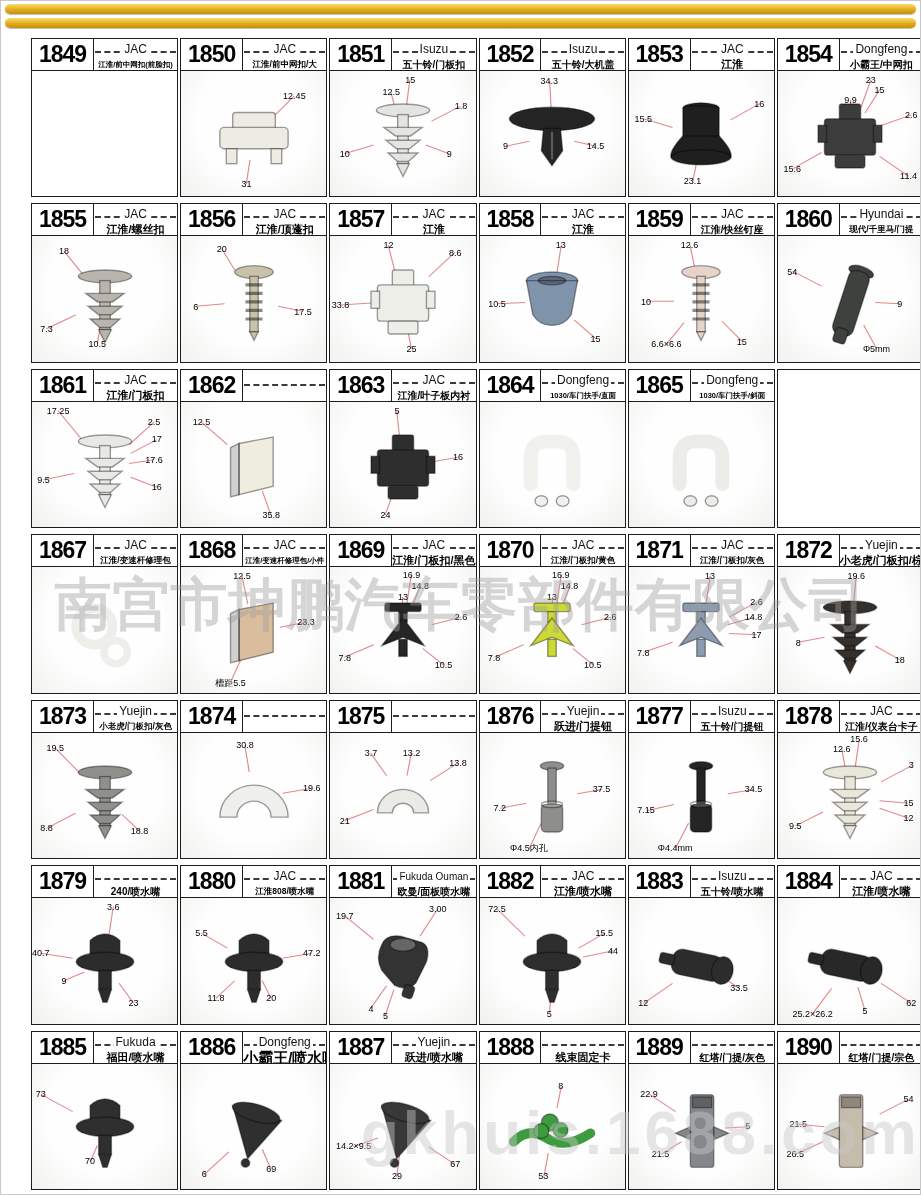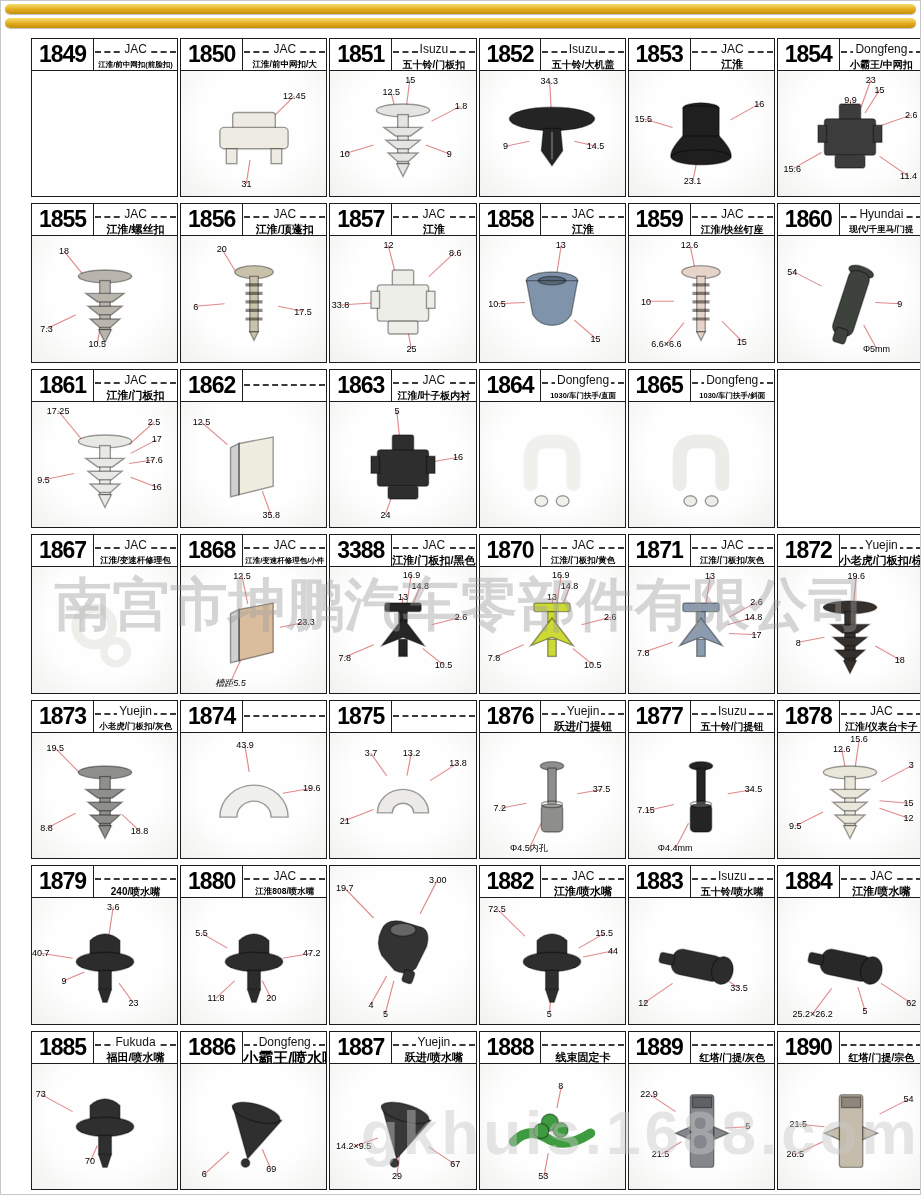--- a/index.html
+++ b/index.html
@@ -590,26 +590,26 @@
             </g>
           </svg>
       <svg class="shape-svg" viewBox="0 0 100 90">
             <g fill="#d9bd9d" stroke="rgba(0,0,0,.38)" stroke-width="1.3">
               <polygon points="36,22 68,16 68,62 36,70"></polygon>
               <polygon points="28,26 36,22 36,70 28,72" fill="rgba(0,0,0,.18)"></polygon>
             </g>
           </svg>
     <span class="dim" style="left: 42%; top: 7%;">12.5</span>
           <span class="dim" style="left: 86%; top: 44%;">23.3</span>
-          <span class="dim" style="left: 34%; top: 92%; font-style: italic;">槽距5.5</span>
-        </div>
-  </div>
-      <div class="cell">
-    <div class="hdr">
-      <div class="num">3388</div>
+          <span class="dim" style="left: 34%; top: 92%;">槽距5.5</span>
+        </div>
+  </div>
+      <div class="cell">
+    <div class="hdr">
+      <div class="num">1869</div>
       <div class="hdr-text">
         <div class="dash"></div>
         <div class="brand">JAC</div>
         <div class="desc" style="font-size: 11px;">江淮/门板扣/黑色</div>
       </div>
     </div>
     <div class="prod">
       <svg class="leader-svg" viewBox="0 0 100 100" preserveAspectRatio="none">
             <g stroke="#e08a8a" stroke-width="0.8" fill="none">
               <line x1="56" y1="6" x2="53" y2="29"></line>
@@ -784,21 +784,21 @@
             <g stroke="#e08a8a" stroke-width="0.8" fill="none">
               <line x1="44" y1="10" x2="47" y2="31"></line>
               <line x1="90" y1="44" x2="70" y2="48"></line>
             </g>
           </svg>
       <svg class="shape-svg" viewBox="0 0 100 90">
             <g fill="#efefeb" stroke="rgba(0,0,0,.38)" stroke-width="1.3">
               <path d="M18 62 A32 30 0 0 1 82 62 L66 62 A16 15 0 0 0 34 62 Z"></path>
             </g>
           </svg>
-    <span class="dim" style="left: 44%; top: 10%;">43.9</span>
+    <span class="dim" style="left: 44%; top: 10%;">30.8</span>
           <span class="dim" style="left: 90%; top: 44%;">19.6</span>
         </div>
   </div>
       <div class="cell">
     <div class="hdr">
       <div class="num">1875</div>
       <div class="hdr-text empty">
         <div class="dash"></div>
         <div class="brand" style="background: transparent;"></div>
         <div class="desc"></div>
@@ -980,20 +980,28 @@
               <polygon points="44,68 56,68 52,80 48,80"></polygon>
             </g>
           </svg>
     <span class="dim" style="left: 14%; top: 28%;">5.5</span>
           <span class="dim" style="left: 90%; top: 44%;">47.2</span>
           <span class="dim" style="left: 24%; top: 80%;">11.8</span>
           <span class="dim" style="left: 62%; top: 80%;">20</span>
         </div>
   </div>
       <div class="cell">
+    <div class="hdr">
+      <div class="num">1881</div>
+      <div class="hdr-text">
+        <div class="dash"></div>
+        <div class="brand" style="font-size: 10px;">Fukuda Ouman</div>
+        <div class="desc" style="font-size: 10px;">欧曼/面板喷水嘴</div>
+      </div>
+    </div>
     <div class="prod">
       <svg class="leader-svg" viewBox="0 0 100 100" preserveAspectRatio="none">
             <g stroke="#e08a8a" stroke-width="0.8" fill="none">
               <line x1="10" y1="14" x2="30" y2="33"></line>
               <line x1="74" y1="9" x2="62" y2="30.5"></line>
               <line x1="28" y1="88" x2="39" y2="70"></line>
               <line x1="38" y1="94" x2="44" y2="73"></line>
             </g>
           </svg>
       <svg class="shape-svg" viewBox="0 0 100 90">

